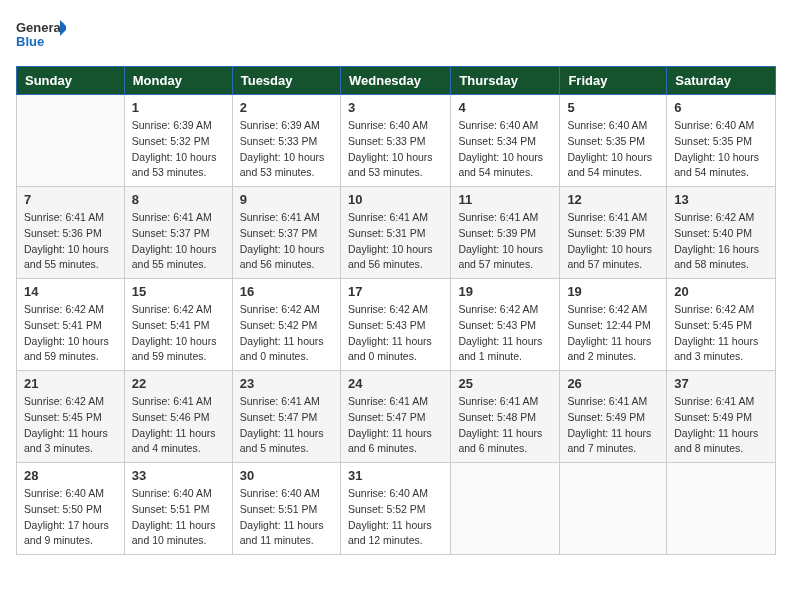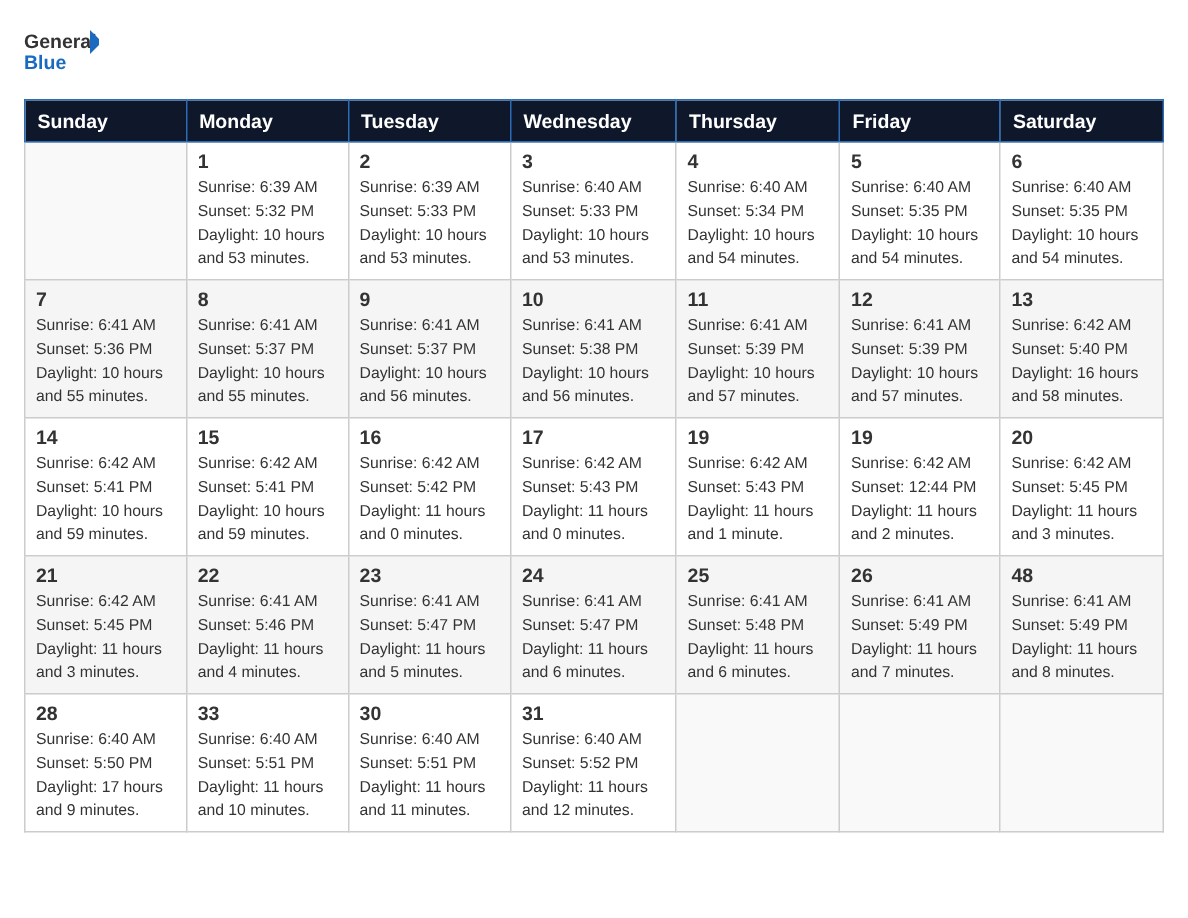--- a/index.html
+++ b/index.html
@@ -19,21 +19,21 @@
     .logo {
       display: flex;
       align-items: center;
       gap: 4px;
     }
     .title-block { text-align: right; }
     .month-title { font-size: 36px; font-weight: normal; color: #333; }
     .subtitle { font-size: 14px; color: #555; }
     .calendar { width: 100%; border-collapse: collapse; }
     .calendar th {
-      background-color: #0f172a;
+      background-color: #14532d;
       color: white;
       padding: 6px 8px;
       font-size: 13px;
       text-align: left;
       border: 1px solid #2a6db5;
     }
     .calendar td {
       border: 1px solid #ccc;
       padding: 5px 7px;
       vertical-align: top;
@@ -158,21 +158,21 @@
           <div class="cell-info">
             <span>Sunrise: 6:41 AM</span><br>
             <span>Sunset: 5:37 PM</span><br>
             <span>Daylight: 10 hours and 56 minutes.</span>
           </div>
         </td>
         <td>
           <span class="day-number">10</span>
           <div class="cell-info">
             <span>Sunrise: 6:41 AM</span><br>
-            <span>Sunset: 5:38 PM</span><br>
+            <span>Sunset: 5:31 PM</span><br>
             <span>Daylight: 10 hours and 56 minutes.</span>
           </div>
         </td>
         <td>
           <span class="day-number">11</span>
           <div class="cell-info">
             <span>Sunrise: 6:41 AM</span><br>
             <span>Sunset: 5:39 PM</span><br>
             <span>Daylight: 10 hours and 57 minutes.</span>
           </div>
@@ -295,21 +295,21 @@
         </td>
         <td>
           <span class="day-number">26</span>
           <div class="cell-info">
             <span>Sunrise: 6:41 AM</span><br>
             <span>Sunset: 5:49 PM</span><br>
             <span>Daylight: 11 hours and 7 minutes.</span>
           </div>
         </td>
         <td>
-          <span class="day-number">48</span>
+          <span class="day-number">37</span>
           <div class="cell-info">
             <span>Sunrise: 6:41 AM</span><br>
             <span>Sunset: 5:49 PM</span><br>
             <span>Daylight: 11 hours and 8 minutes.</span>
           </div>
         </td>
       </tr>
       <tr>
         <td>
           <span class="day-number">28</span>

